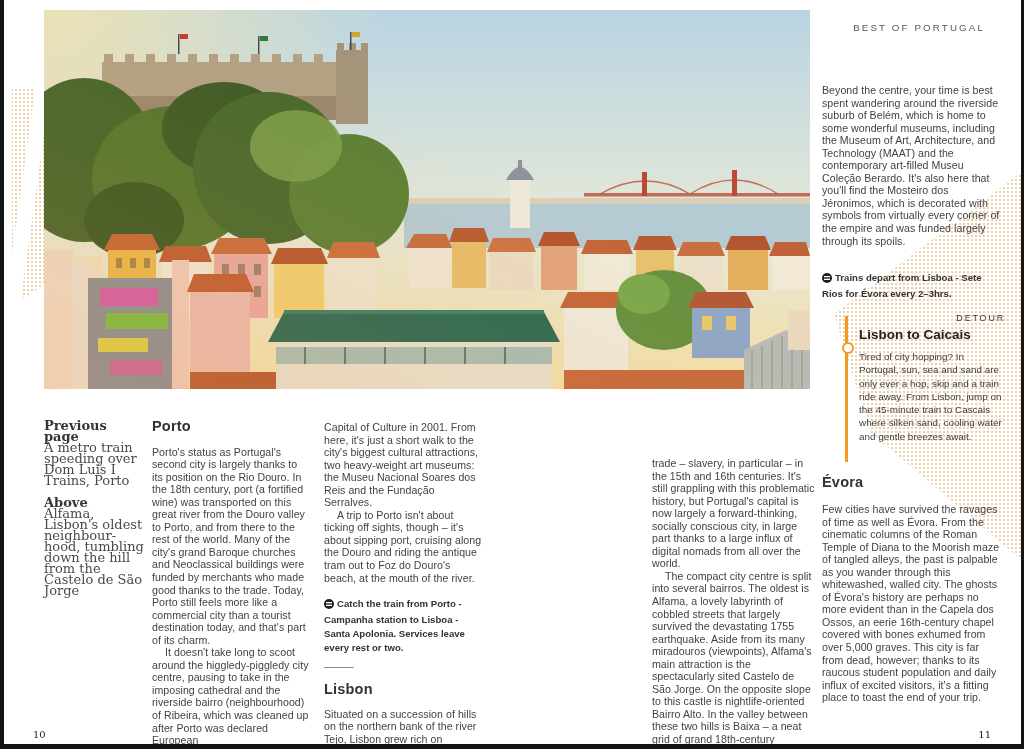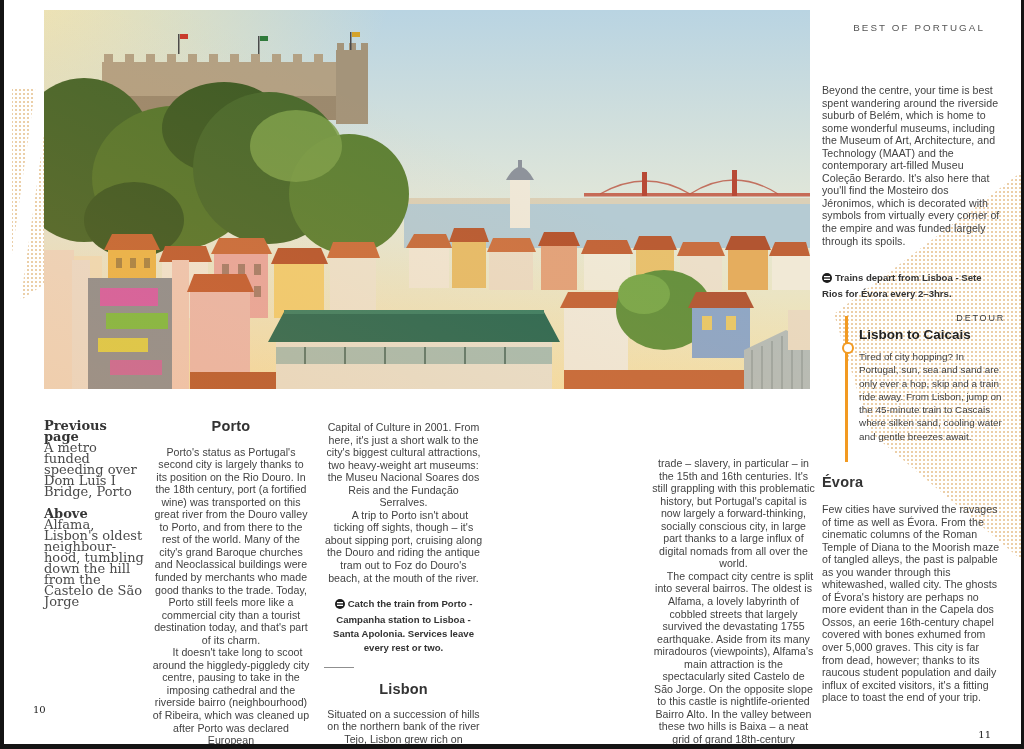--- a/index.html
+++ b/index.html
@@ -28,21 +28,21 @@
   .body-text{font-size:10.6px;line-height:12.55px;color:#424242;letter-spacing:.05px;}
   .body-text p{margin:0;}
   .body-text p.indent{text-indent:13px;}
   .section-h{font-size:14.5px;font-weight:700;color:#333;letter-spacing:.2px;margin:0 0 13px 0;}
 
   .caption{position:absolute;left:44px;top:420px;width:102px;font-family:"DejaVu Serif",serif;
            font-size:13px;line-height:11px;color:#4a4a4a;z-index:5;}
   .caption .cap-label{font-weight:700;color:#353535;}
   .caption .cap-block{margin-bottom:11px;}
 
-  .col{position:absolute;width:158px;z-index:5;text-align:center;}
+  .col{position:absolute;width:158px;z-index:5;}
   .col1{left:152px;top:420px;}
   .col2{left:324px;top:421px;width:159px;}
   .col3{left:652px;top:421px;width:163px;margin-top:36px;}
   .rcol{position:absolute;left:822px;width:181px;z-index:5;}
 
   .transit{font-size:9.6px;line-height:13.8px;font-weight:700;color:#333;letter-spacing:0;}
   .transit .ticon{display:inline-block;vertical-align:-2px;margin-right:3px;}
   .col2 .transit{margin-top:13px;}
   .divider{width:30px;border:none;border-top:1px solid #8f8f8f;margin:13px 0 0 0;}
   .col2 .section-h{margin-top:15px;margin-bottom:12px;}
@@ -50,21 +50,21 @@
   .detour{position:absolute;left:845px;top:313px;width:160px;z-index:5;}
   .detour-line{position:absolute;left:0;top:3px;width:2.5px;height:146px;background:#F29A21;}
   .detour-marker{position:absolute;left:-3.5px;top:29px;width:8px;height:8px;border:2.5px solid #F29A21;
                  border-radius:50%;background:#fff;}
   .detour-content{margin-left:14px;}
   .detour-label{font-size:9px;letter-spacing:1.8px;color:#3a3a3a;text-align:right;}
   .detour-title{font-size:13.5px;font-weight:700;color:#222;margin:4px 0 8px 0;}
   .detour-text{font-size:9.9px;line-height:13.3px;color:#3f3f3f;}
 
   .pagenum{position:absolute;font-family:"DejaVu Serif",serif;font-size:10px;color:#222;z-index:5;}
-  .pagenum-left{left:33px;top:704px;}
+  .pagenum-left{left:33px;top:729px;}
   .pagenum-right{right:33px;top:729px;}
 </style>
 </head>
 <body>
 
 <div class="spread">
 
   <div class="edge edge-left"></div>
   <div class="edge edge-right"></div>
   <div class="edge edge-bottom"></div>
@@ -228,21 +228,21 @@
       <polygon points="700,379 700,340 742,320 766,332 766,379" fill="#b7bcb6"></polygon>
       <path d="M708 340 L708 379 M718 336 L718 379 M728 331 L728 379 M738 326 L738 379 M748 328 L748 379 M758 331 L758 379" stroke="#9aa09a" stroke-width="1.5" fill="none"></path>
       <rect x="744" y="300" width="22" height="40" fill="#ead9bf"></rect>
       <rect x="0" y="0" width="766" height="379" fill="url(#warm)"></rect>
     </svg>
   </div>
 
   <div class="caption">
     <div class="cap-block">
       <div class="cap-label">Previous page</div>
-      <div>A metro funded speeding over Dom Luís I Bridge, Porto</div>
+      <div>A metro train speeding over Dom Luís I Trains, Porto</div>
     </div>
     <div class="cap-block">
       <div class="cap-label">Above</div>
       <div>Alfama, Lisbon's oldest neighbour-hood, tumbling down the hill from the Castelo de São Jorge</div>
     </div>
   </div>
 
   <div class="col col1 body-text">
     <h2 class="section-h">Porto</h2>
     <p>Porto's status as Portugal's second city is largely thanks to its position on the Rio Douro. In the 18th century, port (a fortified wine) was transported on this great river from the Douro valley to Porto, and from there to the rest of the world. Many of the city's grand Baroque churches and Neoclassical buildings were funded by merchants who made good thanks to the trade. Today, Porto still feels more like a commercial city than a tourist destination today, and that's part of its charm.</p>

